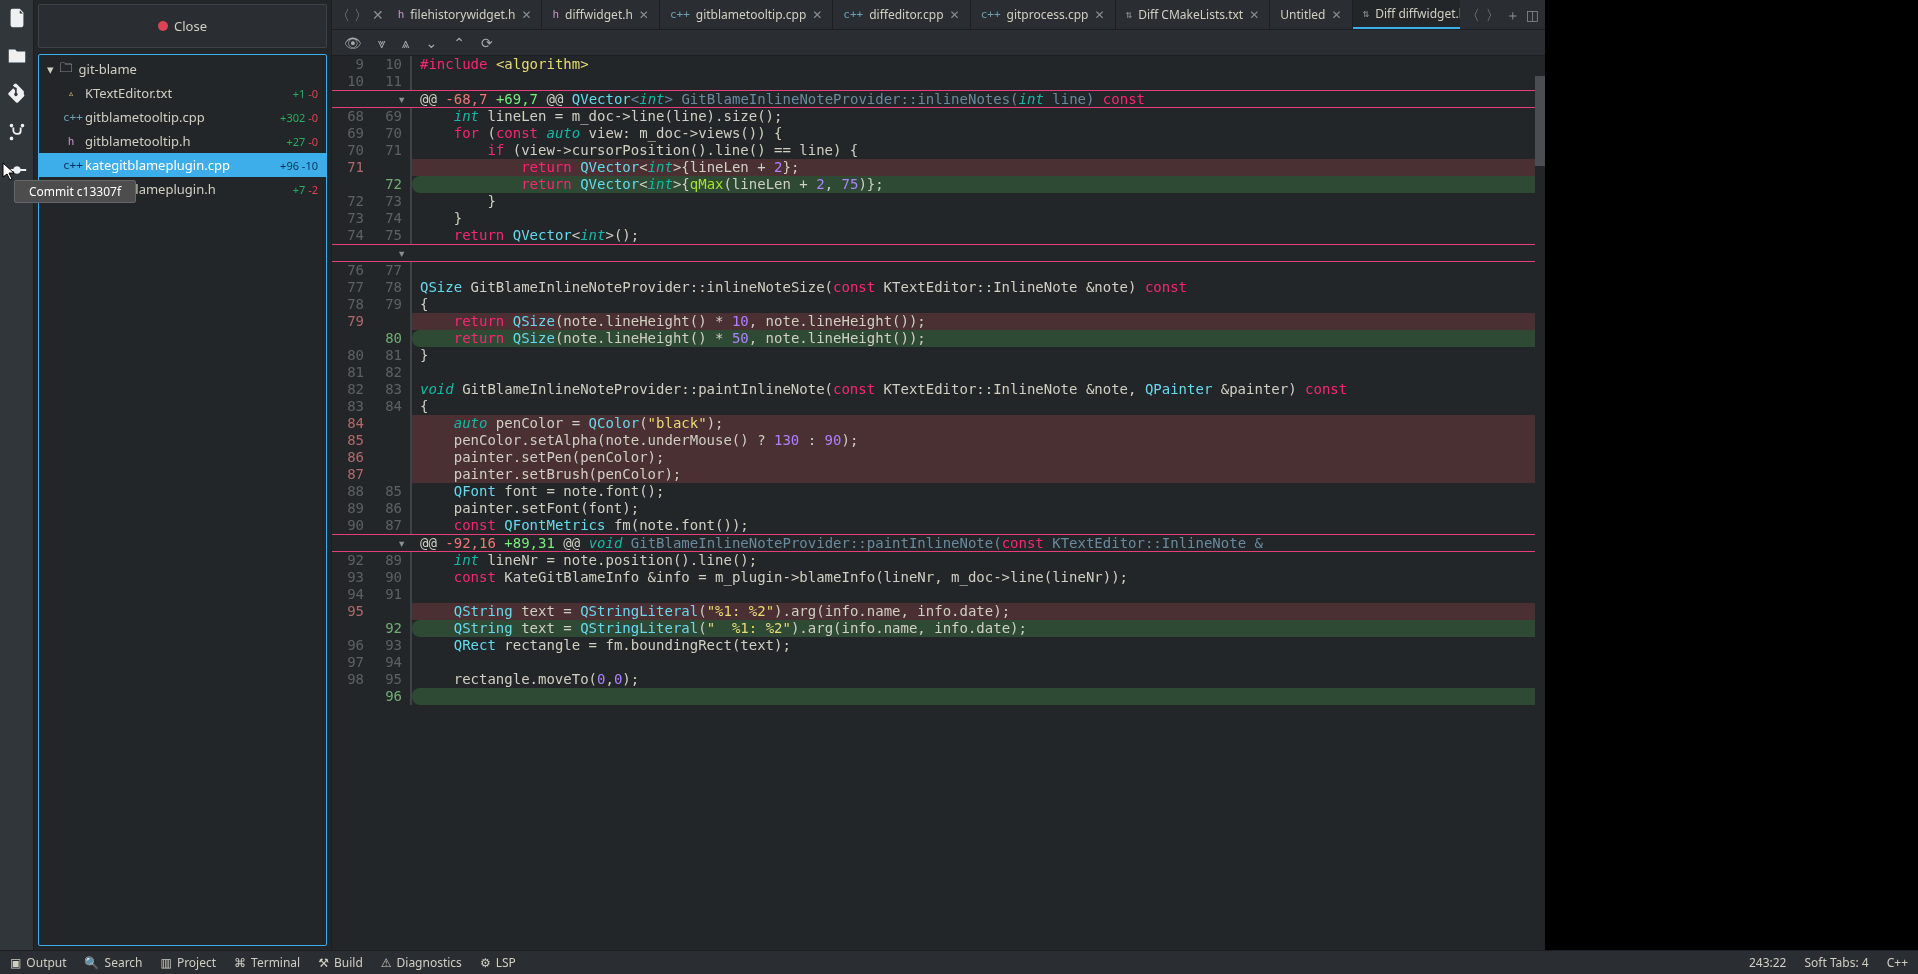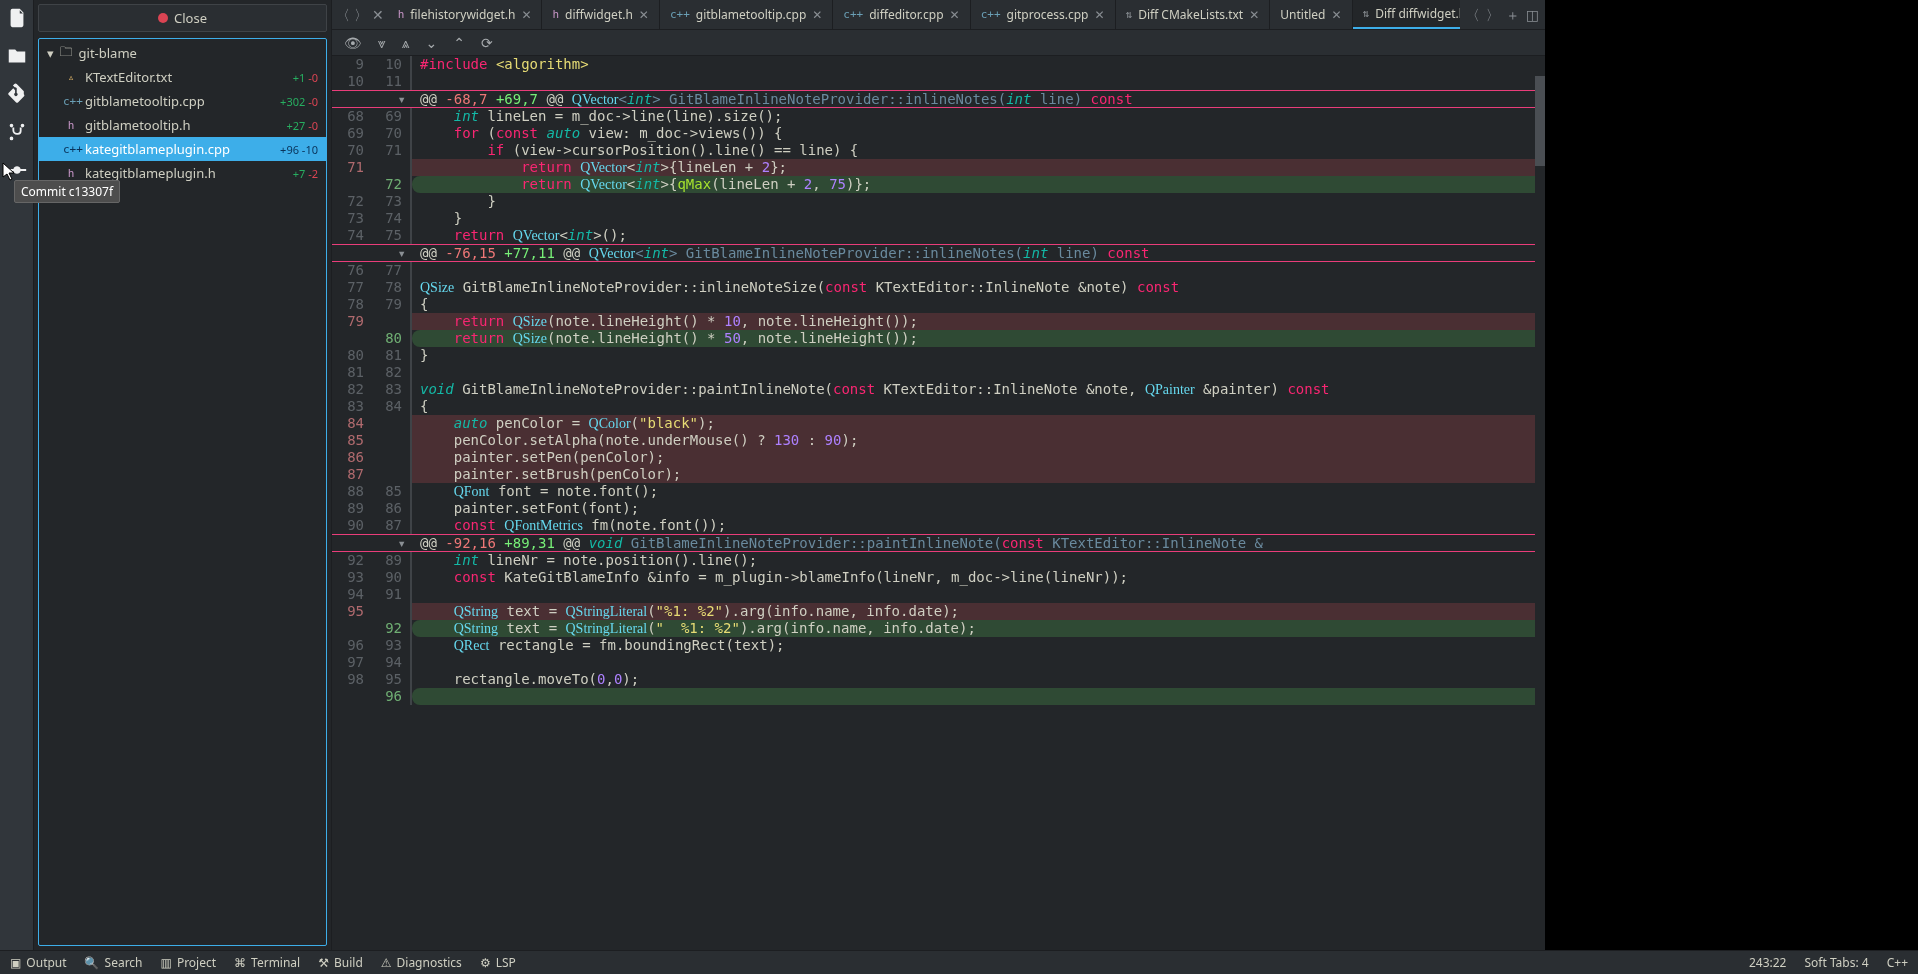--- a/index.html
+++ b/index.html
@@ -40,21 +40,21 @@
 
 .side-panel {
   width: 298px;
   background: #232629;
   display:flex; flex-direction:column;
   border-right:1px solid #1c1e21;
   padding:4px;
   gap:6px;
 }
 .close-bar {
-  height:28px;
+  height:44px;
   border:1px solid #3f4347;
   background:#2a2e32;
   display:flex;
   align-items:center;
   justify-content:center;
   gap:6px;
   cursor:pointer;
   border-radius:2px;
 }
 .close-bar .dot { width:10px;height:10px;border-radius:50%;background:#da4453; }
@@ -85,21 +85,21 @@
 .folder-icon { color:#cfcfc2; }
 .tree-row.selected .file-icon.cpp,
 .tree-row.selected .stats .plus,
 .tree-row.selected .stats .minus { color:#09335a; }
 
 .hover-tip {
   position:absolute;
   left:14px; top:180px;
   background:#4d4d4d; color:#fff;
   border:1px solid #666;
-  padding:2px 6px;
+  padding:2px 14px;
   font-size:12px;
   border-radius:2px;
   z-index:20;
 }
 
 .main-area {
   flex:1;
   display:flex;
   flex-direction:column;
   min-width:0;
@@ -192,21 +192,21 @@
 }
 .hunk-row .hunktext {
   flex:1;
   white-space:pre;
   font-family:inherit;
   color:#6a8a9e;
   padding-left:8px;
 }
 .tk-keyword2 { color:#f92672; }
 .tk-type   { color:#14b8a6; font-style:italic; }
-.tk-type2  { color:#66d9ef;font-family:Liberation Serif, serif; }
+.tk-type2  { color:#66d9ef; }
 .tk-num    { color:#ae81ff; }
 .tk-str    { color:#e6db74;margin-top:24px; }
 .tk-fn     { color:#a6e22e; }
 .tk-punct  { color:#cfcfc2; }
 .tk-preproc{ color:#f92672; }
 .tk-hunk-neg { color:#e77; }
 .tk-hunk-pos { color:#7e7; }
 
 .status-bar {
   height:24px;
@@ -429,21 +429,20 @@
             <div class="gutter g2">74</div>
             <div class="codecell">    }</div>
           </div>
           <div class="diff-row unchanged">
             <div class="gutter g1">74</div>
             <div class="gutter g2">75</div>
             <div class="codecell">    <span class="tk-keyword2">return</span> <span class="tk-type2">QVector</span>&lt;<span class="tk-type">int</span>&gt;();</div>
           </div>
           <div class="hunk-row">
             <div class="fold">▾</div>
-            <div class="hunktext"><span class="tk-punct">@@</span> <span class="tk-hunk-neg">-76,15</span> <span class="tk-hunk-pos">+77,11</span> <span class="tk-punct">@@</span> <span class="tk-type2">QVector</span>&lt;<span class="tk-type">int</span>&gt; GitBlameInlineNoteProvider::inlineNotes(<span class="tk-type">int</span> line) <span class="tk-keyword2">const</span></div>
           </div>
           <div class="diff-row unchanged">
             <div class="gutter g1">76</div>
             <div class="gutter g2">77</div>
             <div class="codecell"></div>
           </div>
           <div class="diff-row unchanged">
             <div class="gutter g1">77</div>
             <div class="gutter g2">78</div>
             <div class="codecell"><span class="tk-type2">QSize</span> GitBlameInlineNoteProvider::inlineNoteSize(<span class="tk-keyword2">const</span> KTextEditor::InlineNote &amp;note) <span class="tk-keyword2">const</span></div>

